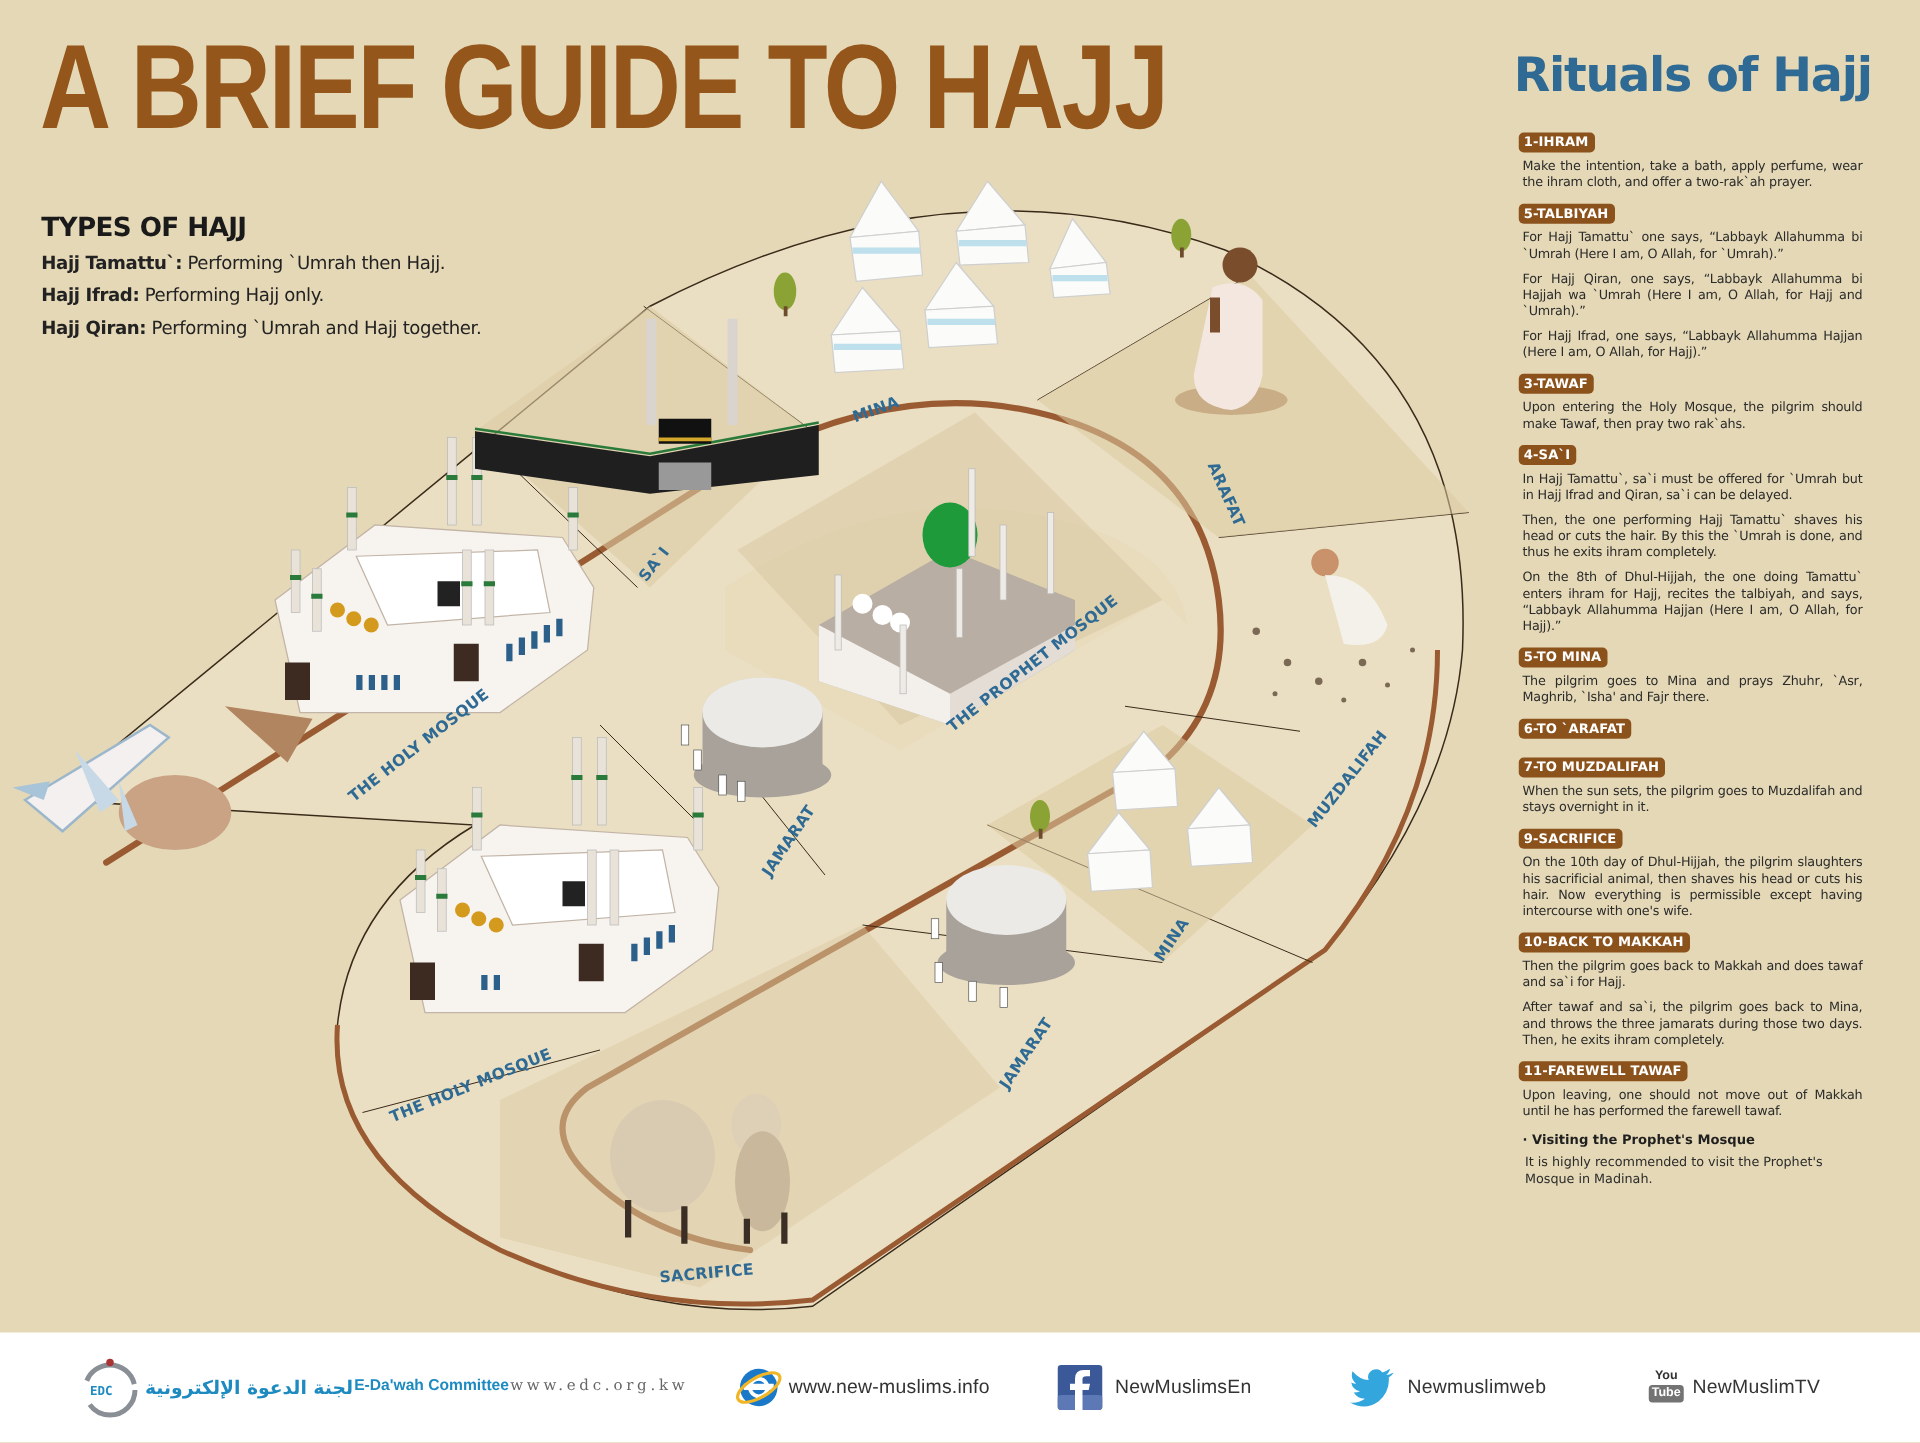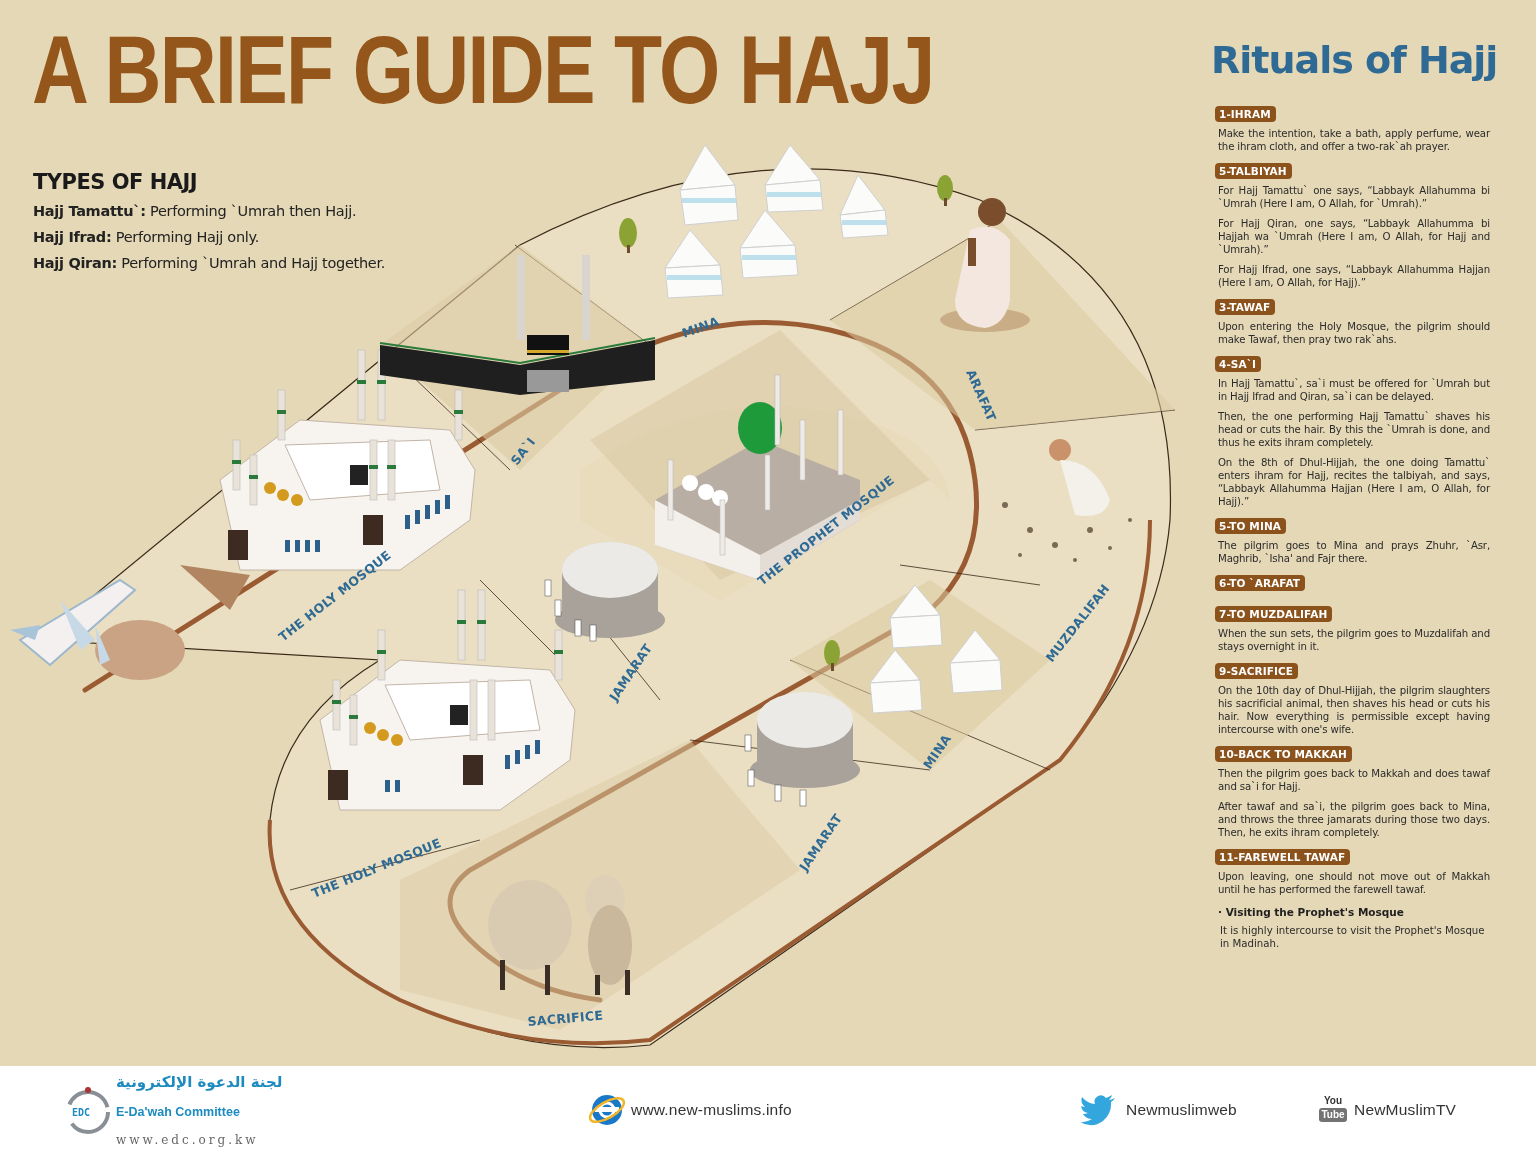--- a/index.html
+++ b/index.html
@@ -398,50 +398,58 @@
     <div class="step">
       <span class="badge">10-BACK TO MAKKAH</span>
       <p>Then the pilgrim goes back to Makkah and does tawaf and sa`i for Hajj.</p>
       <p>After tawaf and sa`i, the pilgrim goes back to Mina, and throws the three jamarats during those two days. Then, he exits ihram completely.</p>
     </div>
     <div class="step">
       <span class="badge">11-FAREWELL TAWAF</span>
       <p>Upon leaving, one should not move out of Makkah until he has performed the farewell tawaf.</p>
     </div>
     <div class="visit-title">· Visiting the Prophet's Mosque</div>
-    <div class="visit-text">It is highly intercourse to visit the Prophet's Mosque in Madinah.</div>
+    <div class="visit-text">It is highly recommended to visit the Prophet's Mosque in Madinah.</div>
   </div>
 </div>
 
 <div class="footer">
 
   <div class="f-item" style="left:62px;">
     <svg width="50" height="60" viewBox="0 0 50 60">
       <circle cx="26" cy="32" r="20" fill="none" stroke="#8a8f96" stroke-width="4" stroke-dasharray="50 20"></circle>
       <circle cx="26" cy="10" r="3" fill="#a33"></circle>
       <text x="10" y="36" font-family="DejaVu Sans Mono, monospace" font-size="10" font-weight="bold" fill="#1d8ac0">EDC</text>
     </svg>
-    <div style="margin-left:4px; display:flex; flex-direction:column; gap:14px;">
+    <div style="margin-left:4px; display:flex; flex-direction:row; gap:1px;">
       <span class="edc-ar">لجنة الدعوة الإلكترونية</span>
       <span class="edc-en">E-Da'wah Committee</span>
       <span class="edc-url">www.edc.org.kw</span>
     </div>
   </div>
 
 
   <div class="f-item" style="left:587px;">
     <svg width="40" height="40" viewBox="0 0 40 40">
       <circle cx="20" cy="20" r="15" fill="#1a78c9"></circle>
       <rect x="8" y="17" width="24" height="5" fill="#fff"></rect>
       <circle cx="20" cy="20" r="7" fill="none" stroke="#fff" stroke-width="3"></circle>
       <ellipse cx="20" cy="20" rx="19" ry="8" fill="none" stroke="#f1b626" stroke-width="2.5" transform="rotate(-30 20 20)"></ellipse>
     </svg>
     <span class="f-text" style="margin-left:4px;">www.new-muslims.info</span>
   </div>
 
+  <div class="f-item" style="left:846px;">
+    <svg width="36" height="36" viewBox="0 0 36 36">
+      <rect x="0" y="0" width="36" height="36" rx="3" fill="#3b5998"></rect>
+      <rect x="0" y="24" width="36" height="12" rx="3" fill="#5d79b5"></rect>
+      <path d="M20 36 L20 20 L25 20 L26 15 L20 15 L20 11 Q20 9 23 9 L26 9 L26 4 L21 4 Q14 4 14 11 L14 15 L10 15 L10 20 L14 20 L14 36 Z" fill="#fff"></path>
+    </svg>
+    <span class="f-text" style="margin-left:10px;">NewMuslimsEn</span>
+  </div>
 
   <div class="f-item" style="left:1080px;">
     <svg width="36" height="32" viewBox="0 0 36 32">
       <path d="M35 4 Q31 6 29 6 Q32 3 32 1 Q29 3 26 4 Q23 0 18 2 Q13 5 15 10 Q8 10 2 3 Q0 9 5 13 Q3 13 1 12 Q2 18 8 19 Q6 20 3 20 Q6 25 12 25 Q6 29 0 28 Q12 35 23 27 Q32 19 31 8 Q34 6 35 4 Z" fill="#33a6de"></path>
     </svg>
     <span class="f-text" style="margin-left:10px;">Newmuslimweb</span>
   </div>
 
   <div class="f-item" style="left:1320px;">
     <div style="width:26px; height:32px; display:flex; flex-direction:column; align-items:center; font-family:'Liberation Sans',sans-serif; font-weight:bold; font-size:10px; line-height:14px;">

